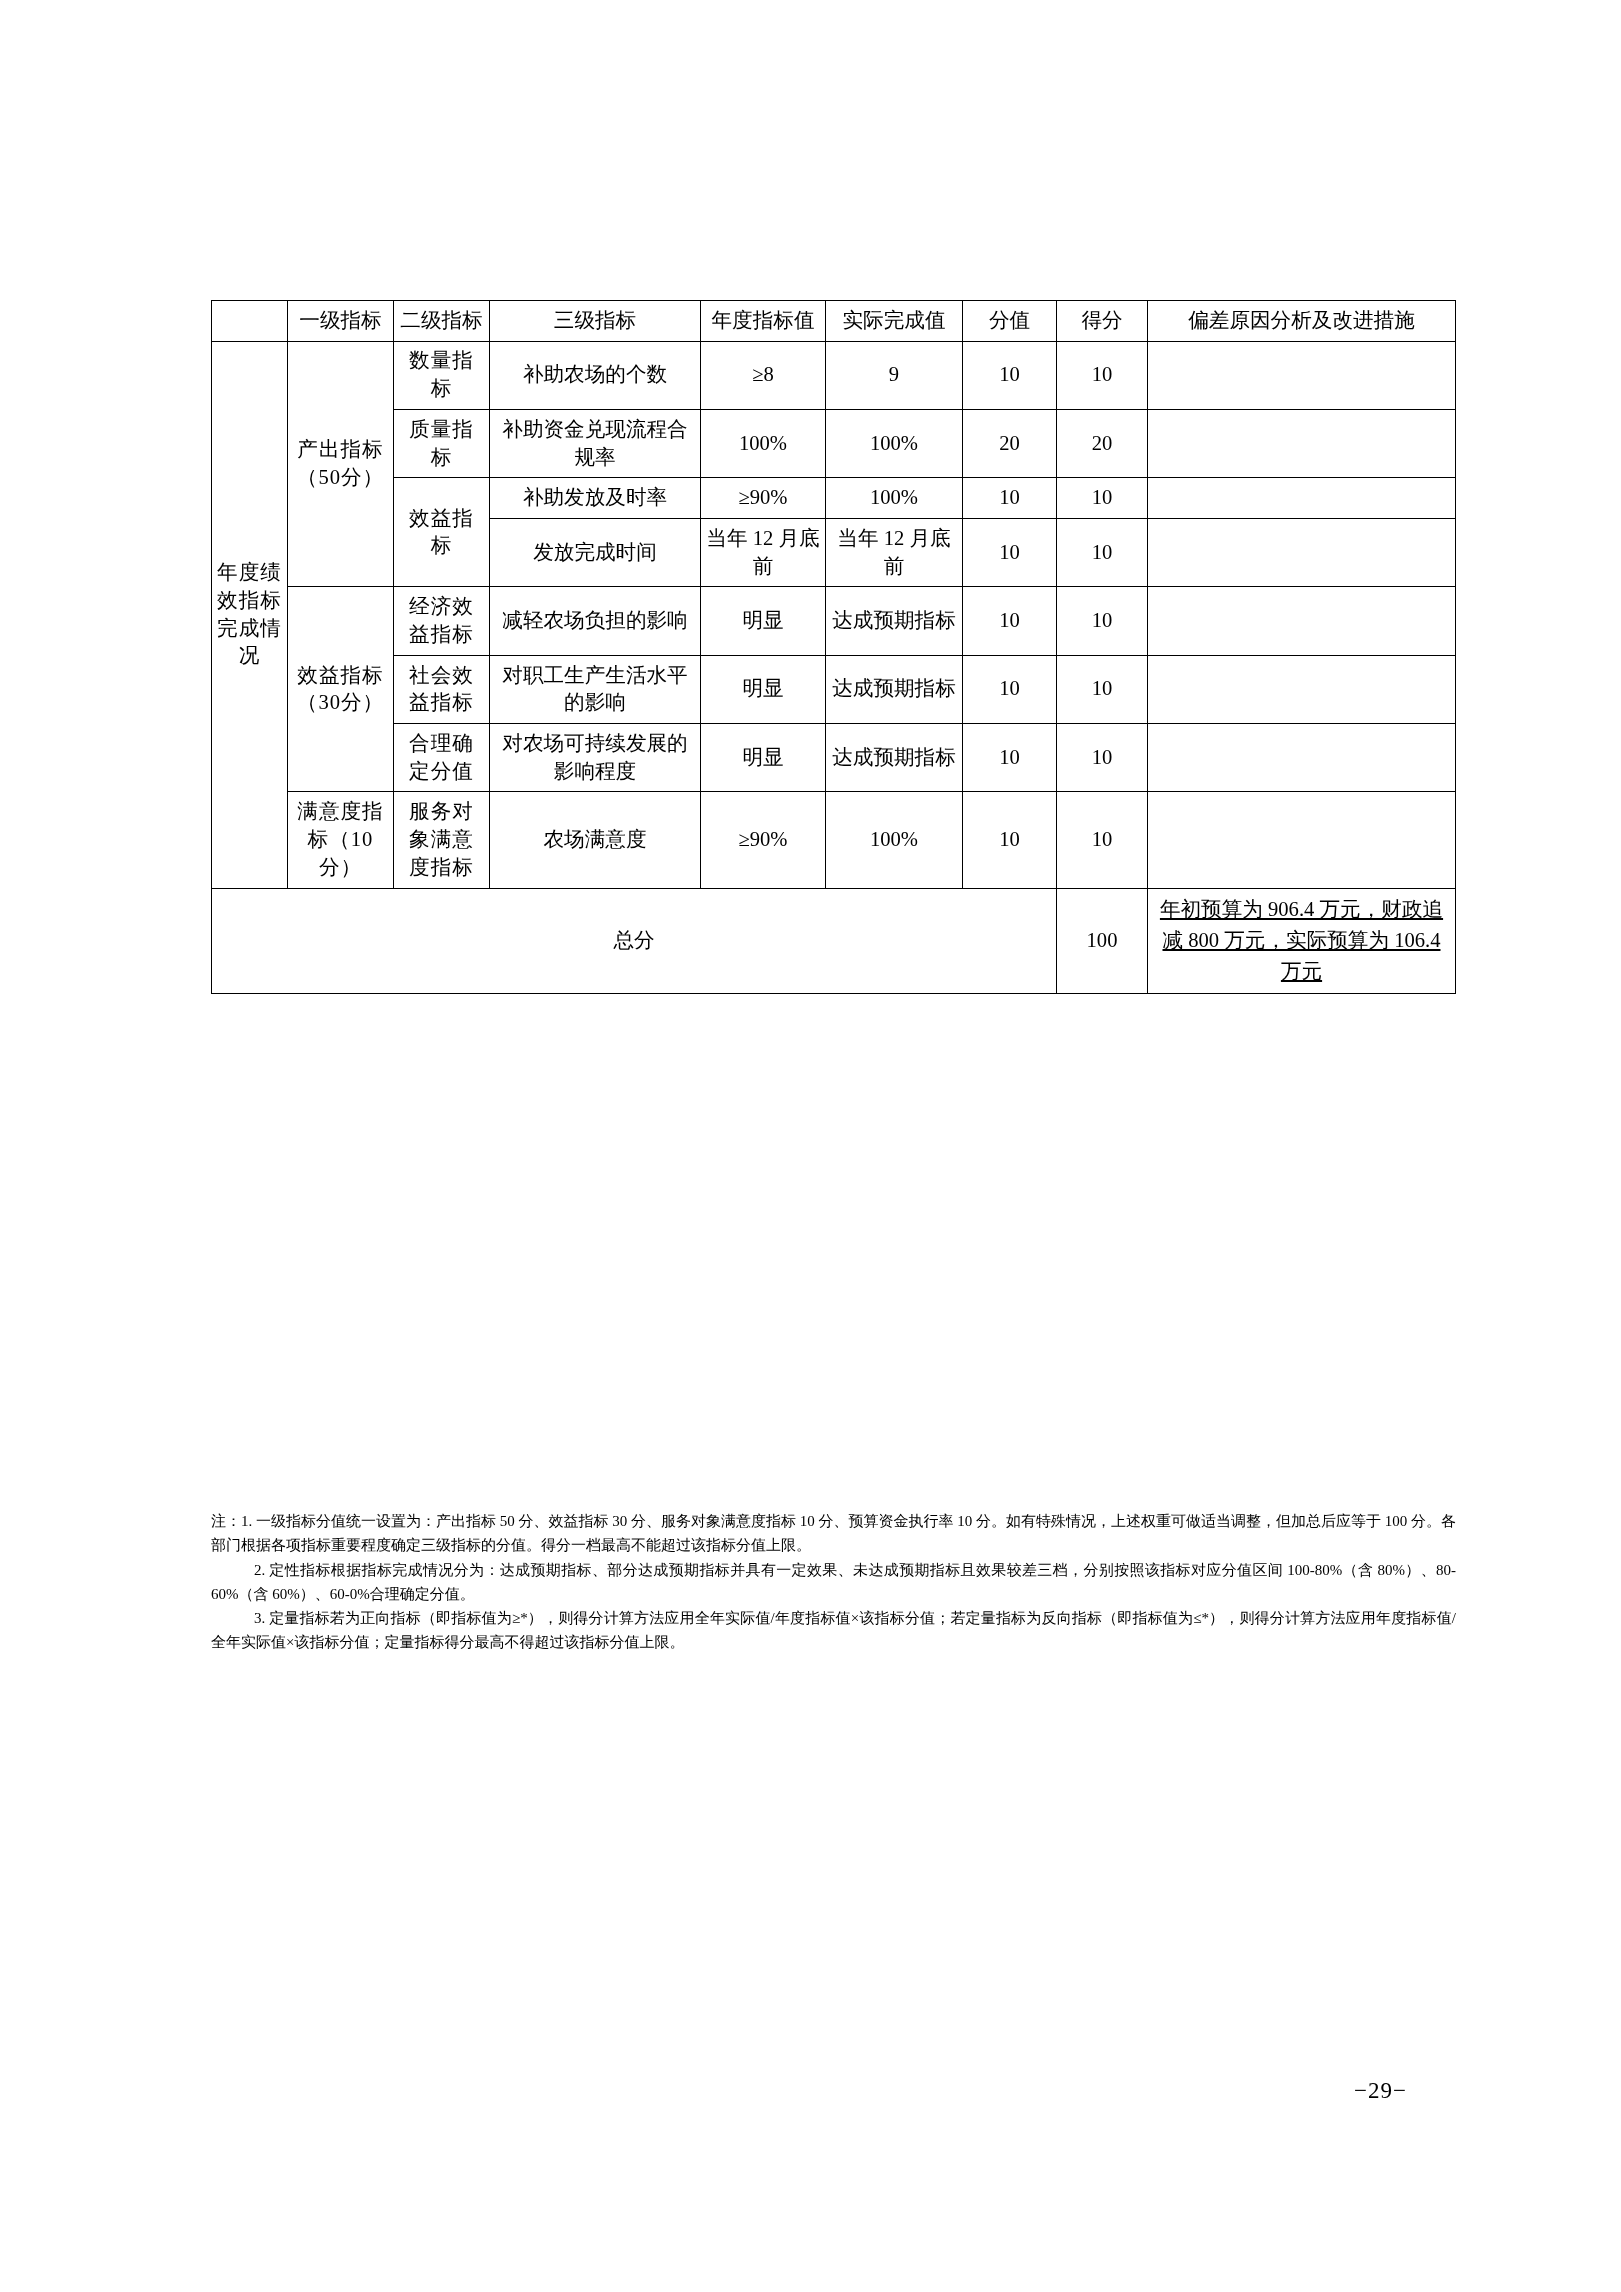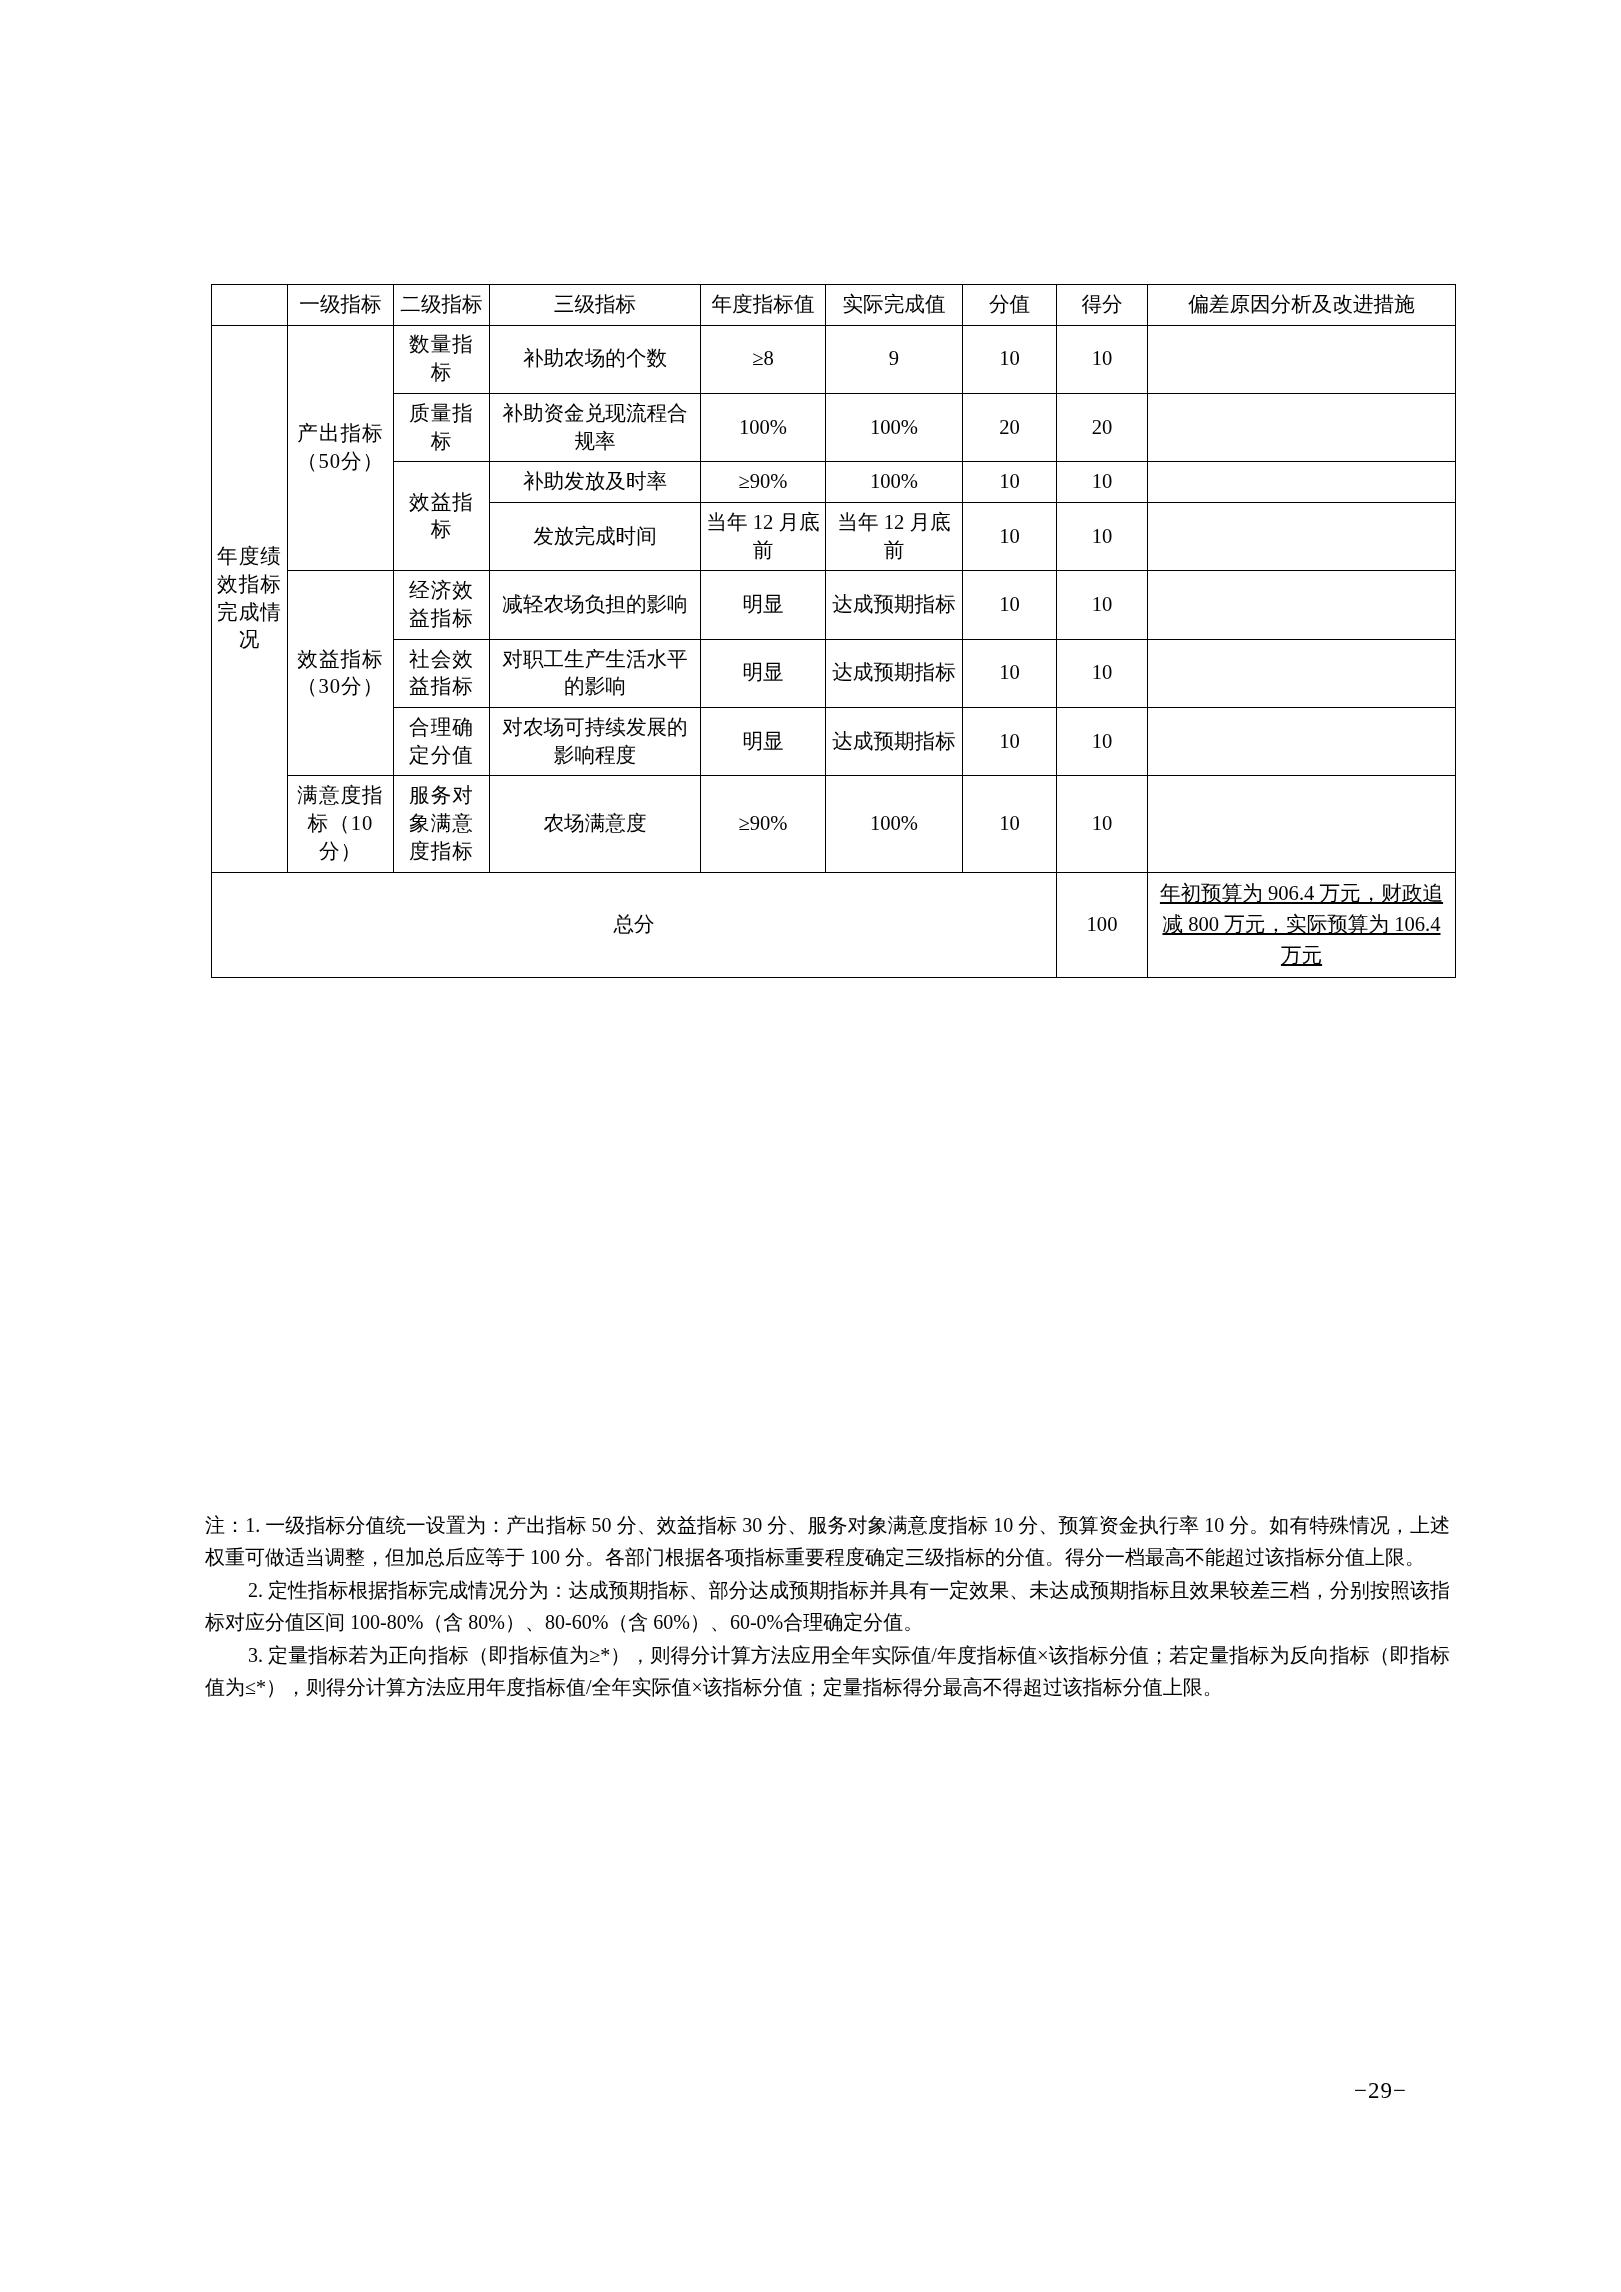--- a/index.html
+++ b/index.html
@@ -17,21 +17,21 @@
   .page {
     position: relative;
     width: 1621px;
     height: 2293px;
     box-sizing: border-box;
     padding: 0;
   }
   .sheet {
     position: absolute;
     left: 211px;
-    top: 284px;
+    top: 300px;
     width: 1245px;
   }
   table.perf {
     border-collapse: collapse;
     table-layout: fixed;
     width: 1245px;
     font-size: 20.6px;
     line-height: 1.35;
   }
   table.perf td {
@@ -59,24 +59,24 @@
 
   .total-note {
     text-align: left;
     padding: 7.8px 9.8px;
     line-height: 1.5;
     text-decoration: underline;
   }
 
   .notes {
     position: absolute;
-    left: 205px;
+    left: 211px;
     top: 1509px;
     width: 1245px;
-    font-size: 20px;
+    font-size: 15px;
     line-height: 1.62;
     text-align: justify;
   }
   .notes p {
     margin: 0;
     text-indent: 0;
   }
   .notes p.ind {
     text-indent: 43px;
   }

